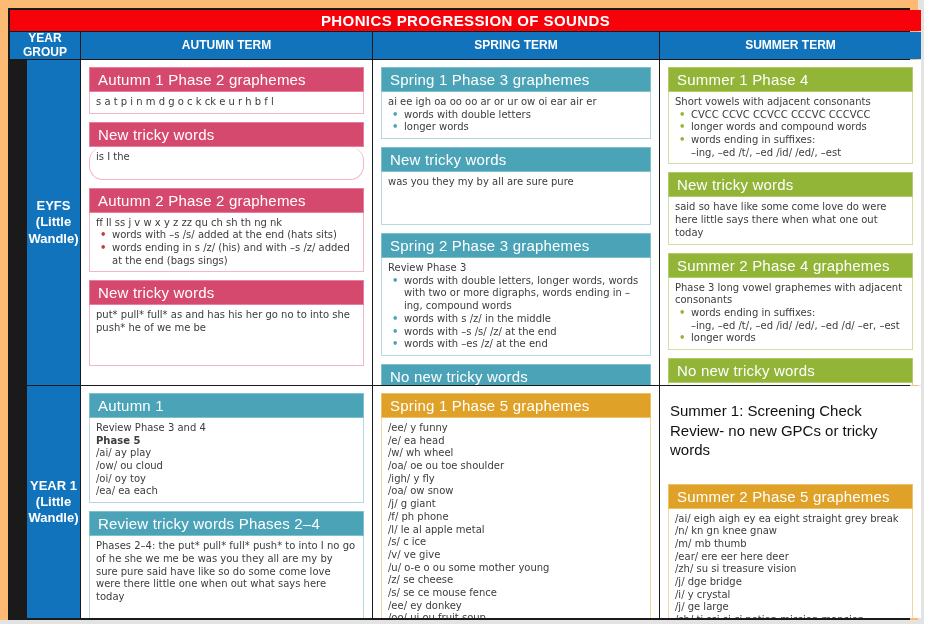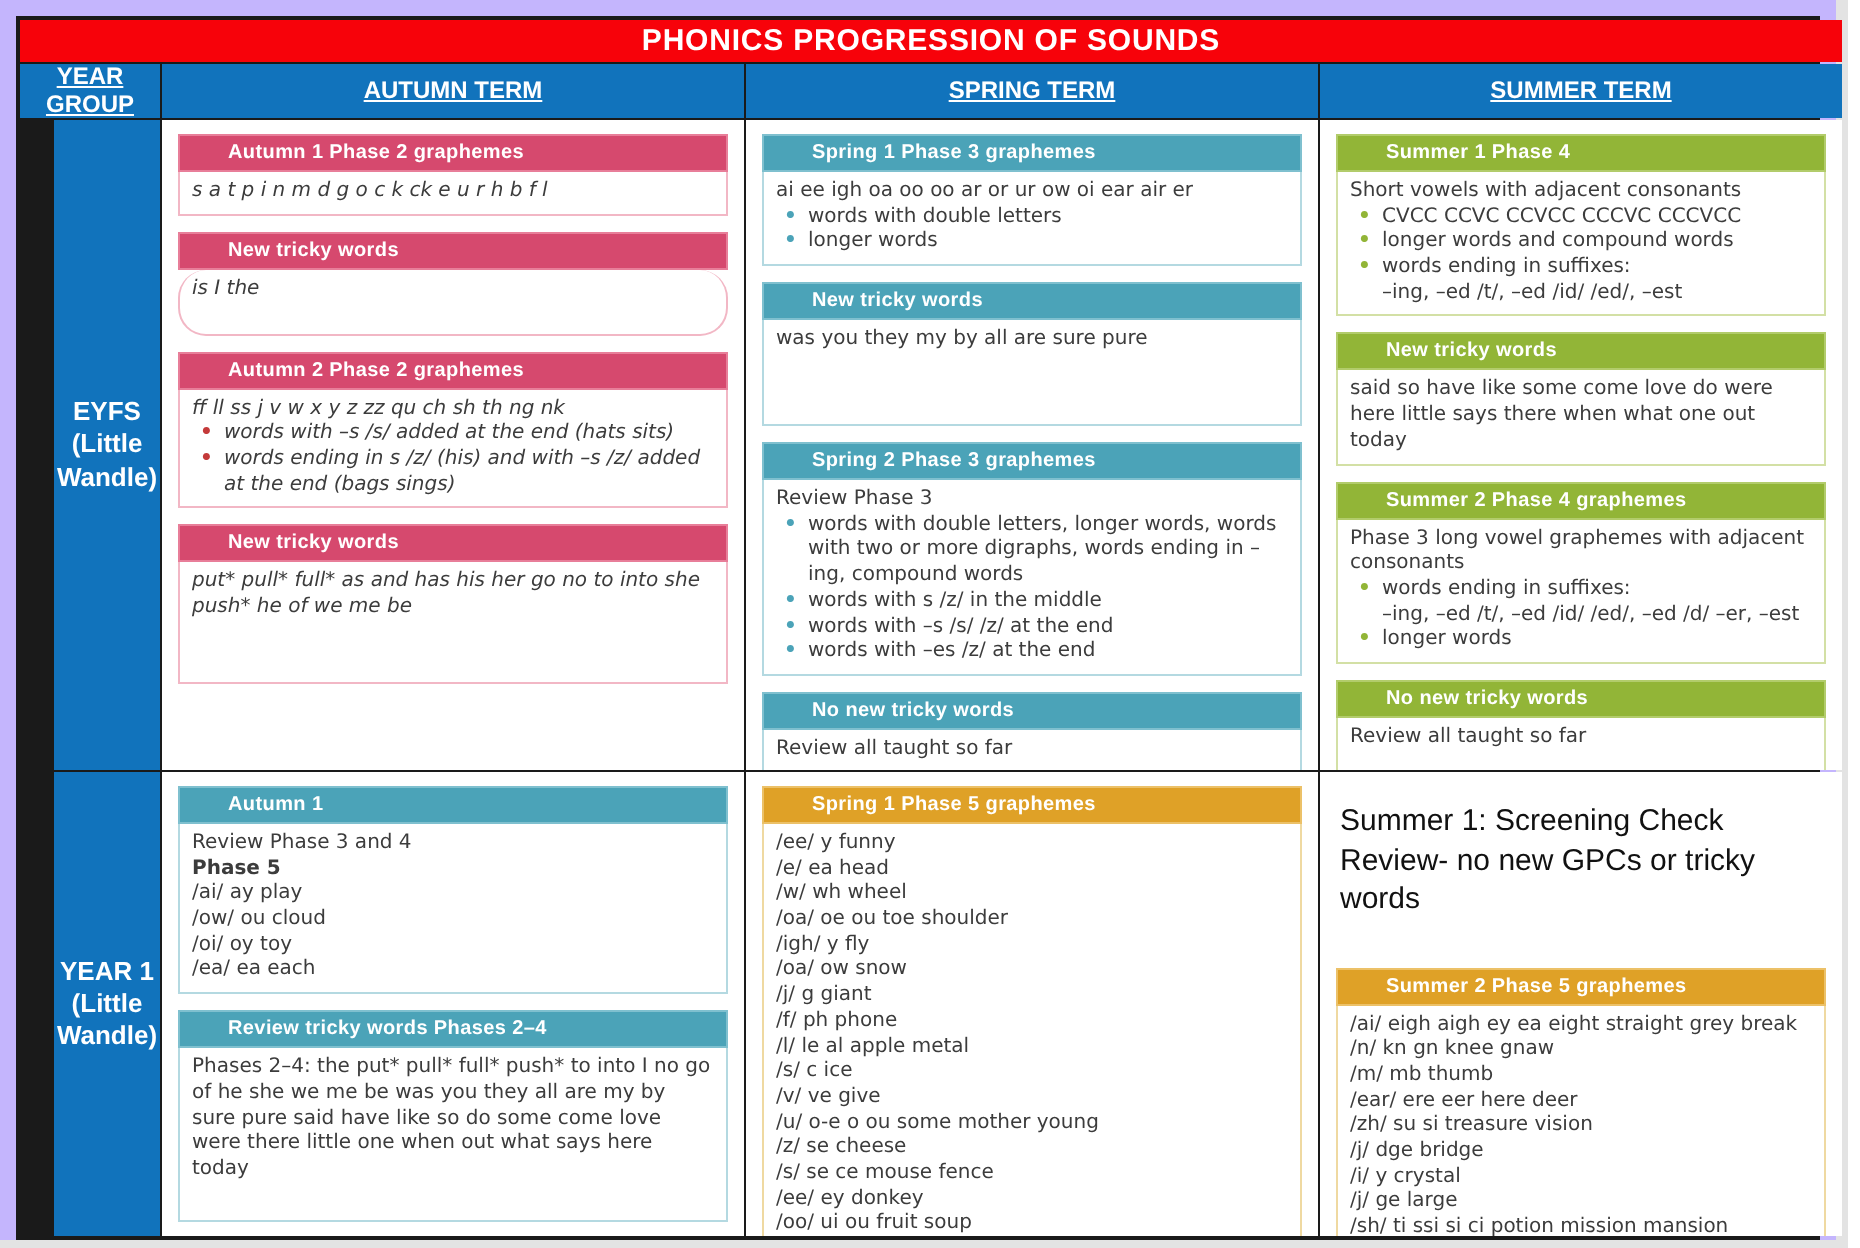--- a/index.html
+++ b/index.html
@@ -1,34 +1,34 @@
 <!DOCTYPE html>
 <html><head>
 <meta charset="utf-8">
 <style>
   html,body{margin:0;padding:0;background:#ffffff;}
   body{font-family:"Liberation Sans", sans-serif; width:930px; height:624px; overflow:hidden;}
-  .page{width:924px;height:624px;box-sizing:border-box;padding:8px 8px 0 8px;background:#c4b5fd;
+  .page{width:924px;height:624px;box-sizing:border-box;padding:8px 8px 0 8px;background:#fdba74;
         border-right:6px solid #e3e3e3;border-bottom:4px solid #e3e3e3;}
   .grid{display:grid;background:#1a1a1a;gap:1px;border:2px solid #1a1a1a;
         grid-template-columns:70px 291px 286px 261px;
         grid-template-rows:21px 27px 325px 232px;}
   .titlebar{grid-column:1 / -1;background:#f7020a;color:#fff;display:flex;align-items:center;justify-content:center;
         font-weight:bold;font-size:15px;letter-spacing:.4px;}
   .hcell{background:#1173bc;color:#fff;display:flex;align-items:center;justify-content:center;
-        font-weight:bold;font-size:12px;text-align:center;line-height:1.1;text-decoration:underline;}
+        font-weight:bold;font-size:12px;text-align:center;line-height:1.1;}
   .ygcell{background:#1173bc;color:#fff;display:flex;align-items:center;justify-content:center;
         font-weight:bold;font-size:13px;text-align:center;line-height:1.25;padding:2px;margin-left:17px;}
   .cell{background:#ffffff;padding:7px 8px;box-sizing:border-box;overflow:hidden;}
   .block{margin-bottom:8px;}
-  .bhead{color:#fff;font-weight:bold;font-size:10px;padding:3px 24px;letter-spacing:.2px;}
+  .bhead{color:#fff;font-weight:normal;font-size:15px;padding:3px 8px;letter-spacing:.2px;}
   .bbody{background:#fff;padding:4px 6px;font-size:10px;color:#3c3c3c;line-height:1.27;
          font-family:"DejaVu Sans", sans-serif;}
   .pink  .bhead{background:#d6496e;border:1px solid #e87e99;}
-  .pink  .bbody{border:1px solid #f2b7c5;border-top:none;font-style:italic;}
+  .pink  .bbody{border:1px solid #f2b7c5;border-top:none;}
   .teal  .bhead{background:#4ba3b8;border:1px solid #7fc0cf;}
   .teal  .bbody{border:1px solid #b4d9e1;border-top:none;}
   .green .bhead{background:#92b537;border:1px solid #b2cc6b;}
   .green .bbody{border:1px solid #d3e0a5;border-top:none;}
   .gold  .bhead{background:#dfa127;border:1px solid #ecc168;}
   .gold  .bbody{border:1px solid #efd9a1;border-top:none;}
   .line{position:relative;}
   .line.bullet{padding-left:16px;}
   .line.bullet::before{content:"\2022";position:absolute;left:4px;top:0;font-weight:bold;}
   .pink  .line.bullet::before{color:#c43a3a;}

